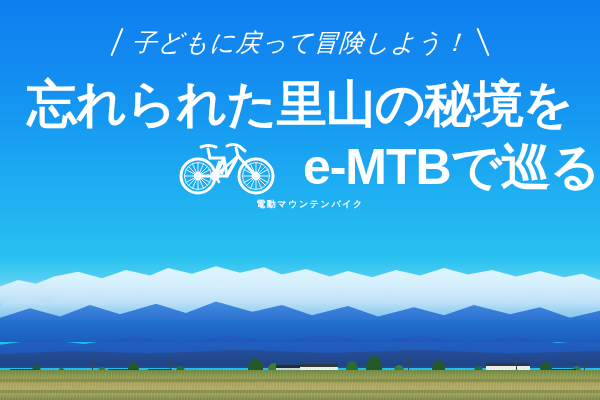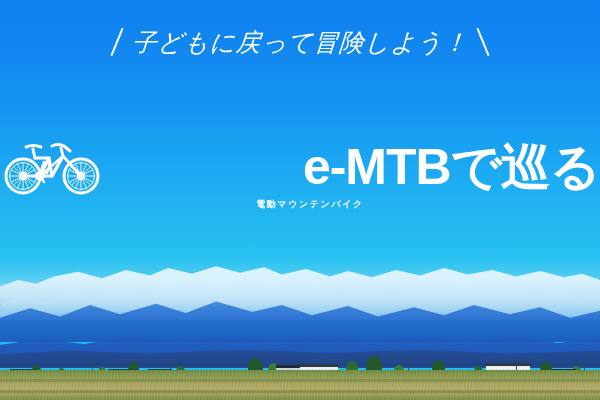--- a/index.html
+++ b/index.html
@@ -186,21 +186,21 @@
     position:absolute; left:0; top:78px; width:600px;
     font-size:50px;
     line-height:1.04;
     font-weight:700;
     letter-spacing:-1px;
     white-space:nowrap;
   }
 
   .headline2-row {
     position:absolute; left:0; top:138px; width:600px;
-    display:flex; align-items:center; justify-content:space-between;
+    display:flex; align-items:center; justify-content:flex-end;
     gap:24px;
     white-space:nowrap;
   }
   .headline2 {
     font-size:50px;
     line-height:1.04;
     font-weight:700;
     letter-spacing:-1px;
   }
 
@@ -290,20 +290,21 @@
   </div>
 
   <div class="content">
 
     <div class="kicker">
       <span class="slash left"></span>
       <span class="kicker-text">子どもに戻って冒険しよう！</span>
       <span class="slash right"></span>
     </div>
 
+    <div class="headline1">忘れられた里山の秘境を</div>
 
     <div class="headline2-row">
       <span>
         <svg class="bike-icon" viewBox="0 0 104 58" xmlns="http://www.w3.org/2000/svg" fill="none" stroke="#FFFFFF" stroke-linecap="round" stroke-linejoin="round">
 
           <circle cx="23" cy="38" r="17" stroke-width="3"></circle>
           <circle cx="23" cy="38" r="13.5" stroke-width="1" opacity=".85"></circle>
           <circle cx="23" cy="38" r="3.2" stroke-width="2"></circle>
           <g stroke-width="1" opacity=".9">
             <line x1="23" y1="38" x2="23" y2="24.8"></line>

